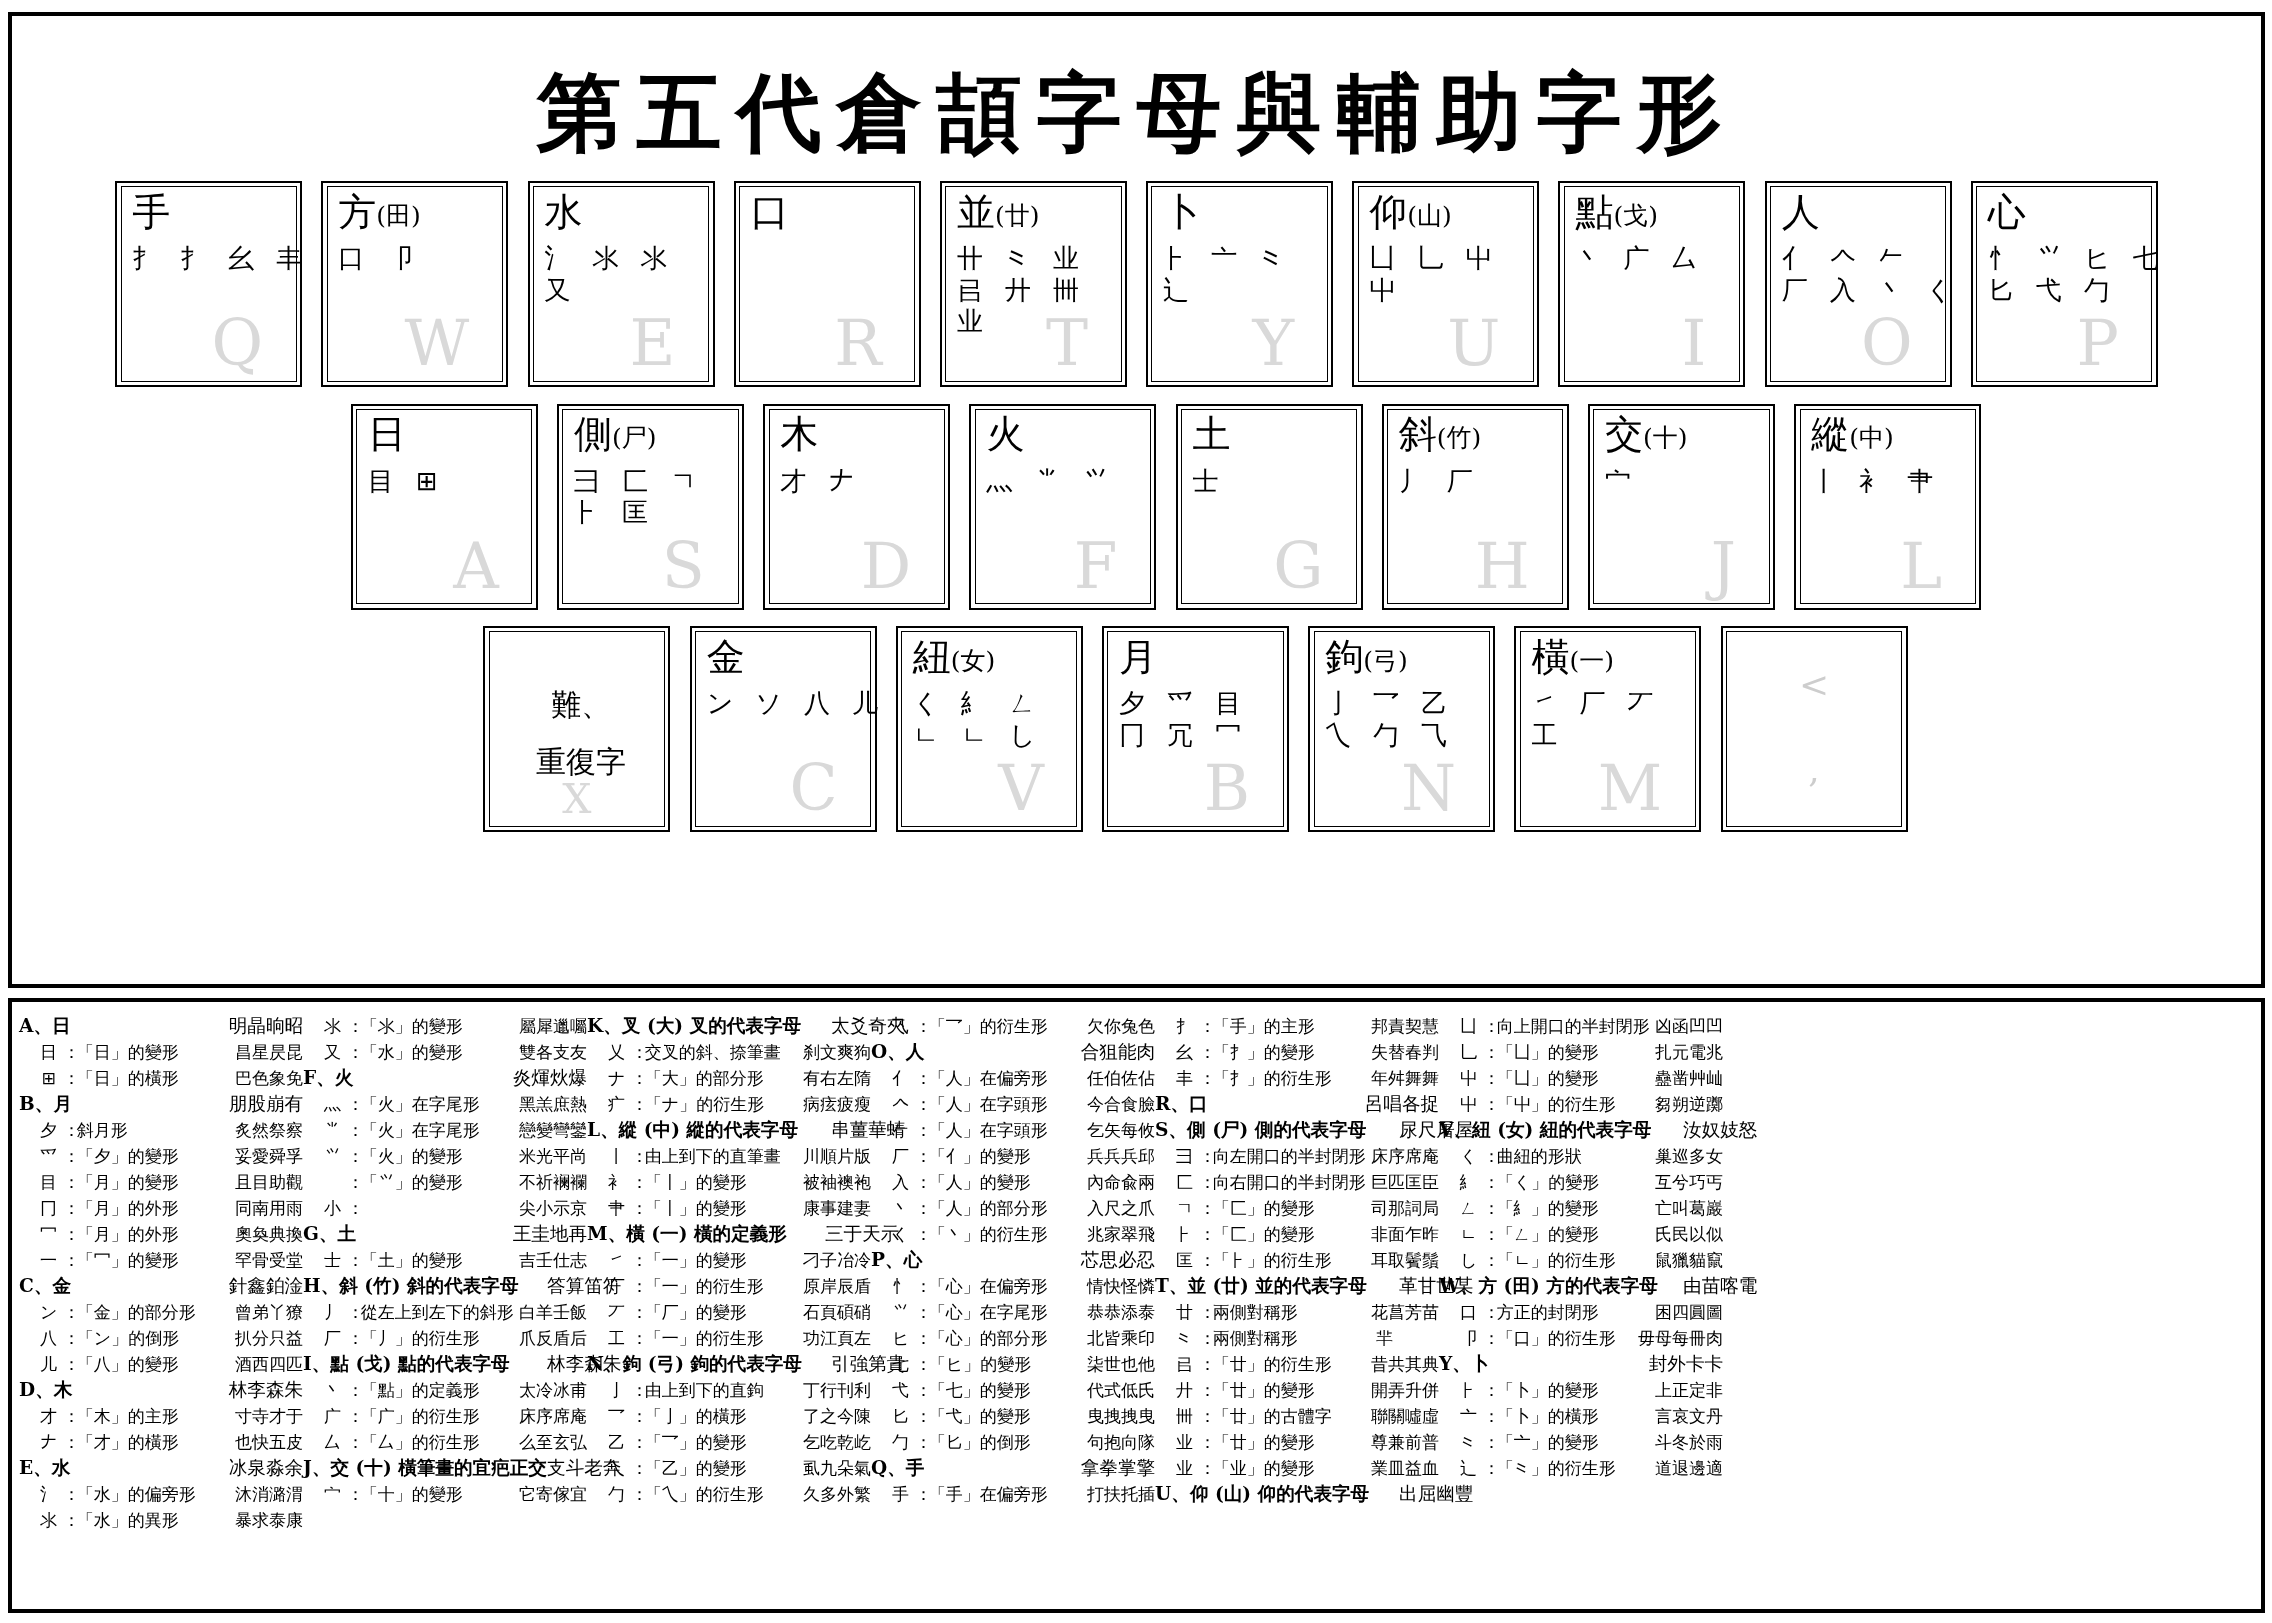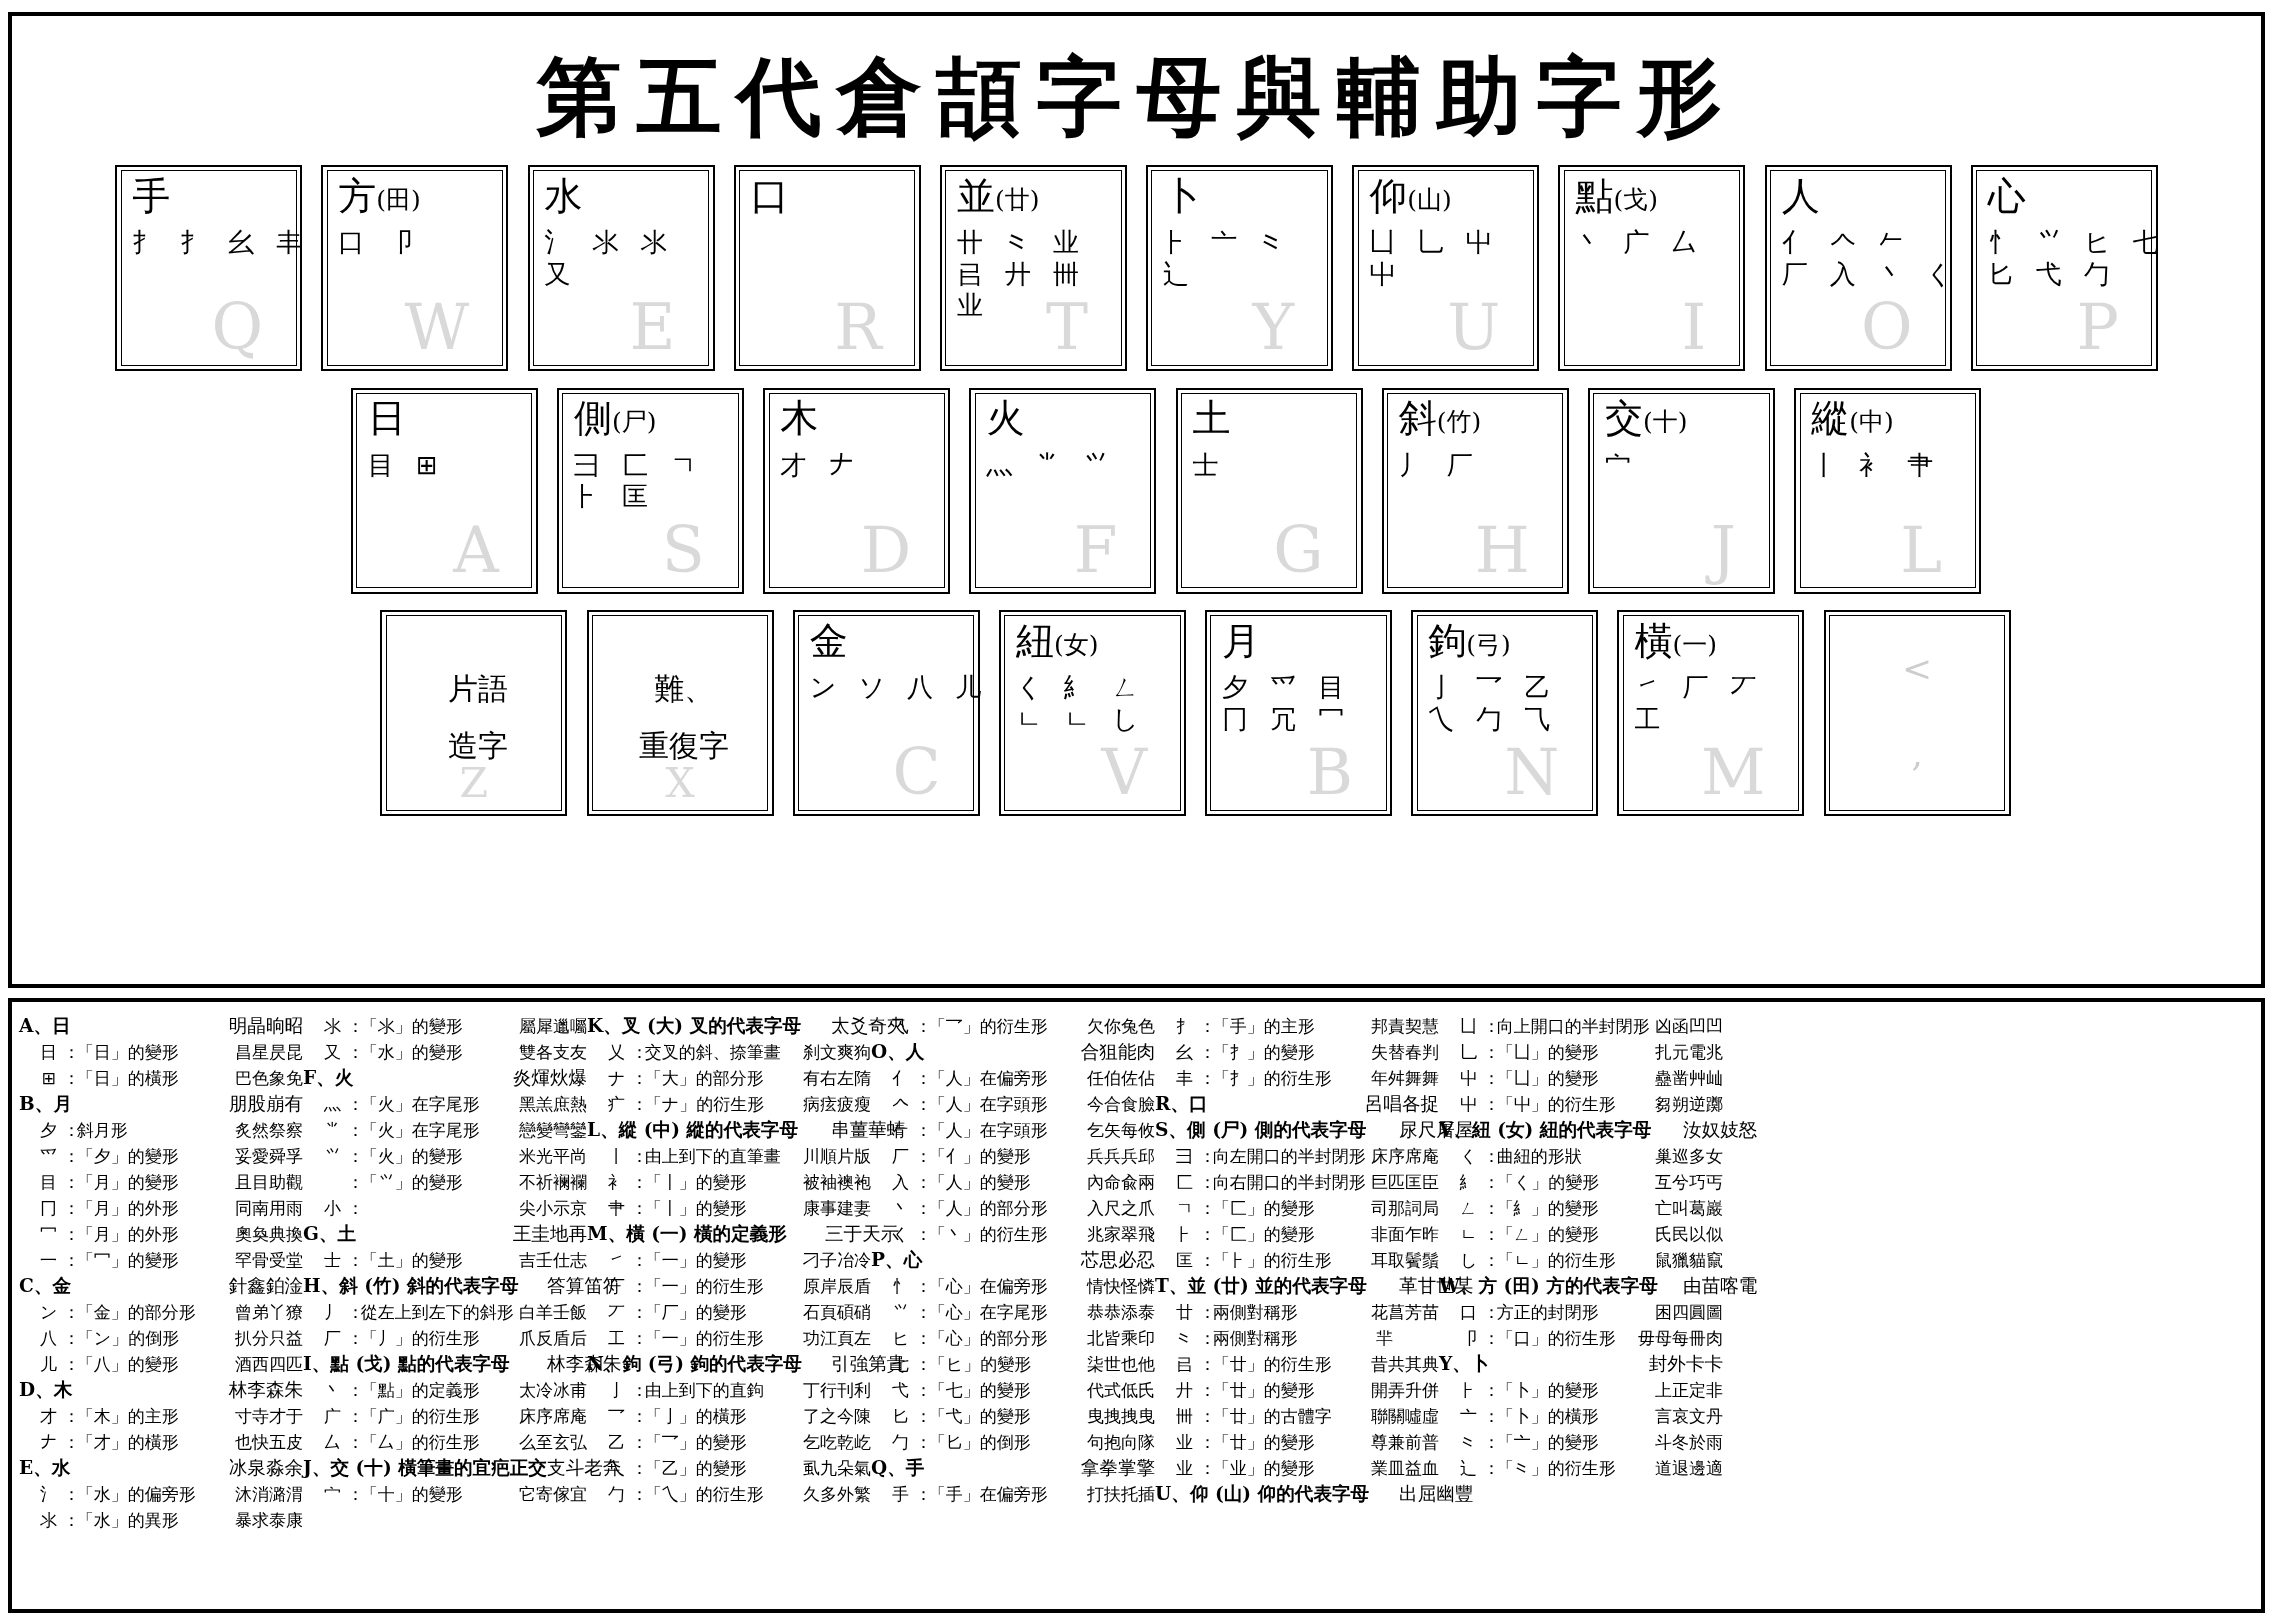--- a/index.html
+++ b/index.html
@@ -10,21 +10,21 @@
   }
   .page{width:2273px;height:1623px;position:relative;box-sizing:border-box;}
 
   
   .upper-frame{
     position:absolute;left:8.2px;top:12.4px;right:8.2px;height:976px;
     border:4.8px solid #000;box-sizing:border-box;background:#fff;
   }
   .title{
     text-align:center;font-size:85px;font-weight:bold;letter-spacing:15px;
-    margin-top:36px;line-height:1.05;white-space:nowrap;
+    margin-top:52px;line-height:1.05;white-space:nowrap;
     font-family:"DejaVu Serif","Liberation Serif",serif;
   }
 
   .kbd{margin-top:23.4px;}
   .krow{display:flex;justify-content:center;align-items:flex-start;}
   .krow.r1{padding-left:0px;}
   .krow.r2{margin-top:16.5px;padding-left:59px;}
   .krow.r3{margin-top:16.5px;padding-left:118px;}
 
   .key{
@@ -251,28 +251,20 @@
             <div class="variants">
               <span class="vline">丨 衤 ⺺</span>
             </div>
             <div class="letter">L</div>
             <div class="key-inner"></div>
           </div>
         </div>
       <div class="krow r3">
           <div class="key textkey">
             <div class="tx">
-              <div>片語</div>
-              <div>造字</div>
-            </div>
-            <div class="letter small">Z</div>
-            <div class="key-inner"></div>
-          </div>
-          <div class="key textkey">
-            <div class="tx">
               <div>難、</div>
               <div>重復字</div>
             </div>
             <div class="letter small">X</div>
             <div class="key-inner"></div>
           </div>
           <div class="key">
             <div class="head">金</div>
             <div class="variants">
               <span class="vline">ン ソ 八 儿</span>

